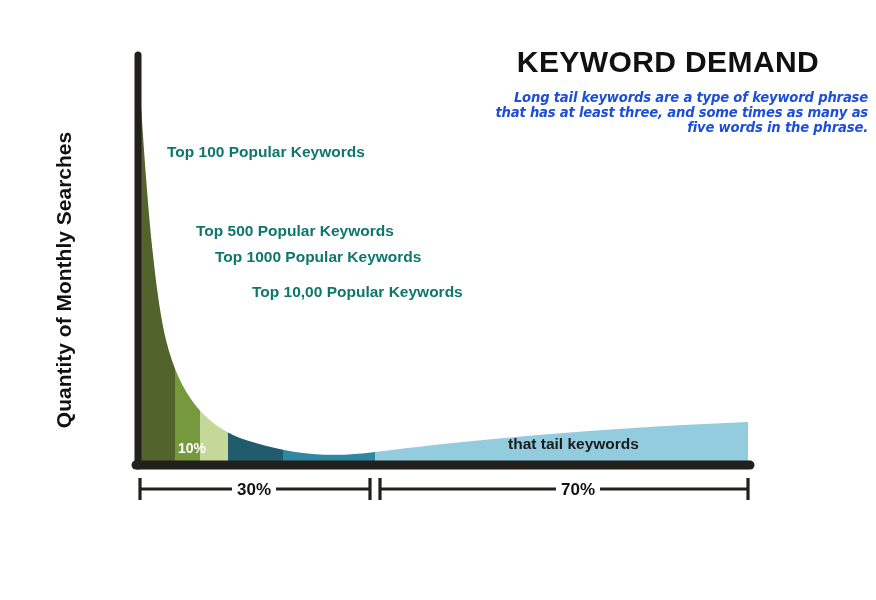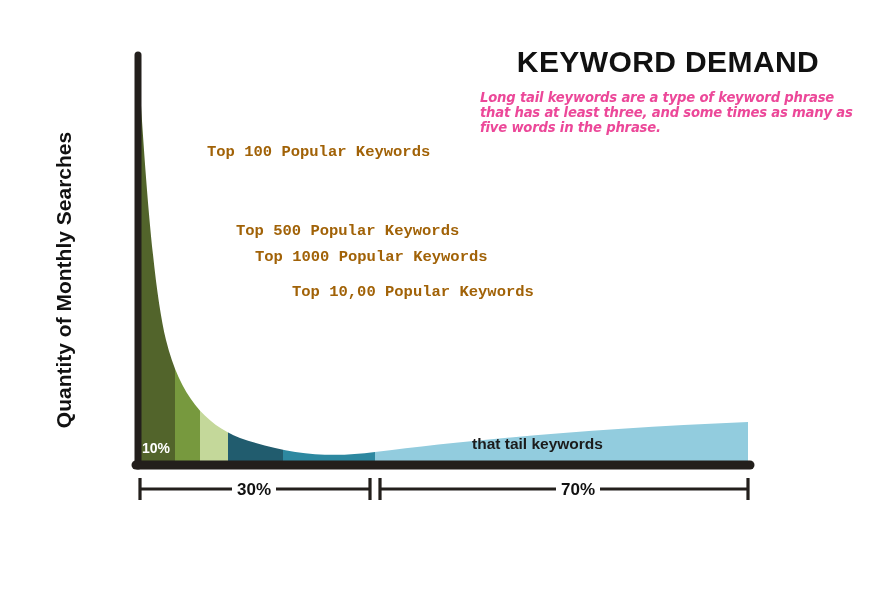--- a/index.html
+++ b/index.html
@@ -40,22 +40,22 @@
     line-height: 1.05;
     white-space: nowrap;
   }
   .chart-subtitle {
     margin-top: 12px;
     font-family: "DejaVu Sans", sans-serif;
     font-style: italic;
     font-weight: bold;
     font-size: 13.2px;
     line-height: 1.16;
-    color: #ec4899;
-    text-align: left;
+    color: #1d4ed8;
+    text-align: right;
     padding-left: 12px;
     letter-spacing: -0.2px;
   }
 
   
   .y-axis-title {
     position: absolute;
     left: -106px;
     top: 268px;
     width: 340px;
@@ -77,38 +77,38 @@
     font-family: "Liberation Sans", sans-serif;
     font-weight: bold;
     font-size: 21px;
     color: #111111;
     white-space: nowrap;
   }
 
   
   .series-label {
     position: absolute;
-    font-family: Liberation Mono, monospace;
+    font-family: Liberation Sans, sans-serif;
     font-weight: bold;
     font-size: 15.5px;
-    color: #a16207;
+    color: #0f766e;
     white-space: nowrap;
-    margin-left: 40px;
   }
   .series-label.l0 { left: 167px; top: 143px; }
   .series-label.l1 { left: 196px; top: 222px; }
   .series-label.l2 { left: 215px; top: 248px; }
   .series-label.l3 { left: 252px; top: 283px; }
 
   
   .inline-label {
     position: absolute;
     font-family: "Liberation Sans", sans-serif;
     font-weight: bold;
     white-space: nowrap;
+    margin-left: 36px;
   }
   .label-10pct {
     left: 142px;
     top: 440px;
     font-size: 14px;
     color: #ffffff;
   }
   .label-longtail {
     left: 472px;
     top: 435px;

